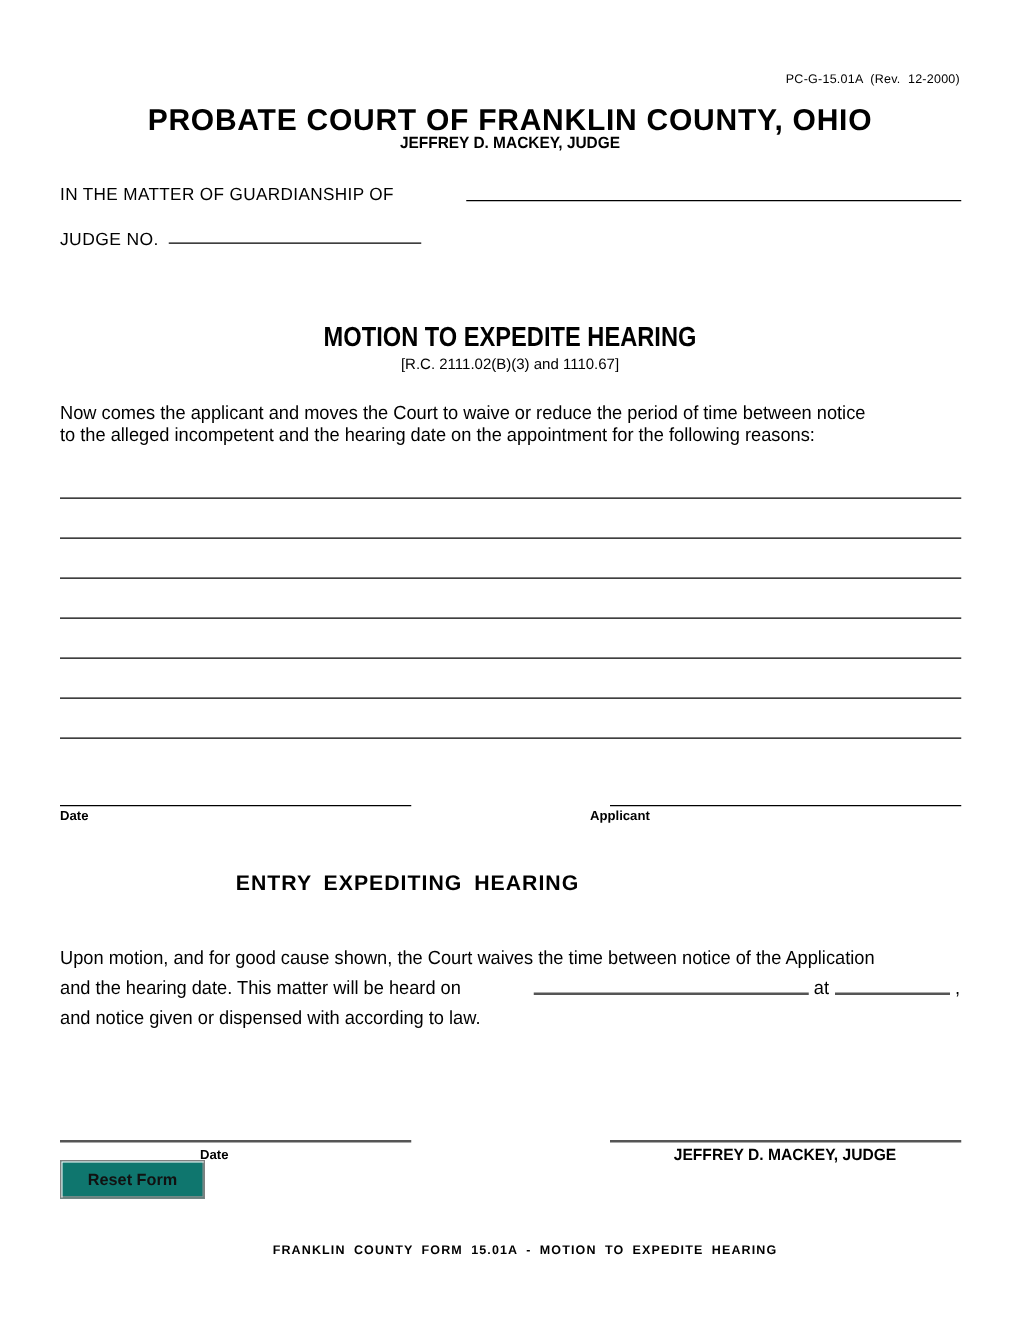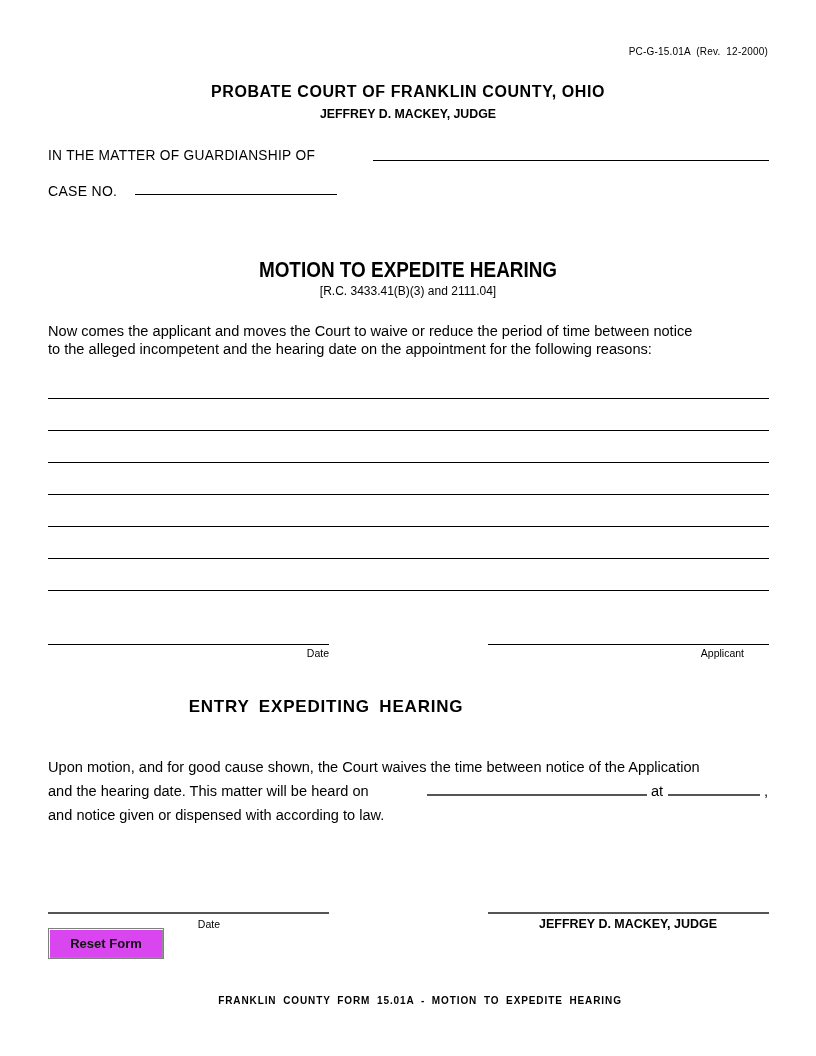--- a/index.html
+++ b/index.html
@@ -1,51 +1,51 @@
 <!DOCTYPE html>
 <html><head>
 <meta charset="utf-8">
 <style>
   * { box-sizing: border-box; margin: 0; padding: 0; }
   html, body { width: 816px; height: 1056px; background: #ffffff; overflow: hidden; }
   body { position: relative; font-family: "Liberation Sans", sans-serif; color: #000; }
   .abs { position: absolute; }
-  .form-id { top: 46px; right: 48px; font-size: 10px; letter-spacing: 0.2px; white-space: pre; }
-  .court-title { top: 83px; left: 0; width: 816px; text-align: center; font-size: 16px; font-weight: bold; letter-spacing: 0.6px; }
+  .form-id { top: 58px; right: 48px; font-size: 10px; letter-spacing: 0.2px; white-space: pre; }
+  .court-title { top: 83px; left: 0; width: 816px; text-align: center; font-size: 24px; font-weight: bold; letter-spacing: 0.6px; }
   .judge-sub { top: 106px; left: 0; width: 816px; text-align: center; font-size: 13px; font-weight: bold; transform: scaleX(0.95); }
   .lbl { font-size: 14px; letter-spacing: 0.3px; white-space: nowrap; transform-origin: left center; }
   .line { background: #000; height: 1px; }
   .line.g { background: #555; height: 2px; }
   .input-line { border: none; border-bottom: 1px solid #000; background: transparent; outline: none; font-family: "Liberation Sans", sans-serif; font-size: 13px; padding: 0 2px; height: 18px; }
   .motion-title { top: 257px; left: 0; width: 816px; text-align: center; font-size: 22px; font-weight: bold; transform: scaleX(0.86); }
   .statute { top: 284px; left: 0; width: 816px; text-align: center; font-size: 12px; }
   .para { left: 48px; width: 730px; font-size: 15.2px; line-height: 18px; transform-origin: left top; transform: scaleX(0.96); white-space: nowrap; }
-  .sig-cap { font-size: 10.5px; text-align: right; }
+  .sig-cap { font-size: 10.5px; text-align: left; font-weight: bold; }
   .entry-title { top: 697px; left: 0; width: 652px; text-align: center; font-size: 17px; font-weight: bold; letter-spacing: 0.8px; word-spacing: 4px; }
   .para2 { left: 48px; font-size: 15.2px; white-space: nowrap; transform-origin: left top; transform: scaleX(0.96); }
   .judge-cap { top: 916px; left: 488px; width: 280px; text-align: center; font-size: 13px; font-weight: bold; transform: scaleX(0.96); }
-  .reset-btn { top: 928px; left: 48px; width: 116px; height: 31px; background: #d946ef; border: 1px solid #808080; box-shadow: inset 1px 1px 0 #ffffff, inset -1px -1px 0 #909090; font-family: "Liberation Sans", sans-serif; font-size: 13px; font-weight: bold; color: #111; cursor: pointer; }
+  .reset-btn { top: 928px; left: 48px; width: 116px; height: 31px; background: #0f766e; border: 1px solid #808080; box-shadow: inset 1px 1px 0 #ffffff, inset -1px -1px 0 #909090; font-family: "Liberation Sans", sans-serif; font-size: 13px; font-weight: bold; color: #111; cursor: pointer; }
   .footer { top: 995px; left: 12px; width: 816px; text-align: center; font-size: 10px; font-weight: bold; letter-spacing: 0.9px; word-spacing: 3px; }
 </style>
 </head>
 <body>
 
 <div class="abs form-id">PC-G-15.01A  (Rev.  12-2000)</div>
 
 <div class="abs court-title">PROBATE COURT OF FRANKLIN COUNTY, OHIO</div>
 <div class="abs judge-sub">JEFFREY D. MACKEY, JUDGE</div>
 
 <div class="abs lbl" style="top:147px;left:48px;transform:scaleX(0.98);">IN THE MATTER OF GUARDIANSHIP OF</div>
 <input class="abs input-line" style="top: 143px; left: 373px; width: 396px;" type="text" value="">
 
-<div class="abs lbl" style="top:183px;left:48px;">CASE NO.</div>
+<div class="abs lbl" style="top:183px;left:48px;">JUDGE NO.</div>
 <input class="abs input-line" style="top: 177px; left: 135px; width: 202px;" type="text" value="">
 
 <div class="abs motion-title">MOTION TO EXPEDITE HEARING</div>
-<div class="abs statute">[R.C. 3433.41(B)(3) and 2111.04]</div>
+<div class="abs statute">[R.C. 2111.02(B)(3) and 1110.67]</div>
 
 <div class="abs para" style="top:322px;">Now comes the applicant and moves the Court to waive or reduce the period of time between notice</div>
 <div class="abs para" style="top:340px;">to the alleged incompetent and the hearing date on the appointment for the following reasons:</div>
 
 <input class="abs input-line" style="top: 381px; left: 48px; width: 721px;" type="text" value="">
 <input class="abs input-line" style="top: 413px; left: 48px; width: 721px;" type="text" value="">
 <input class="abs input-line" style="top: 445px; left: 48px; width: 721px;" type="text" value="">
 <input class="abs input-line" style="top: 477px; left: 48px; width: 721px;" type="text" value="">
 <input class="abs input-line" style="top: 509px; left: 48px; width: 721px;" type="text" value="">
 <input class="abs input-line" style="top: 541px; left: 48px; width: 721px;" type="text" value="">

